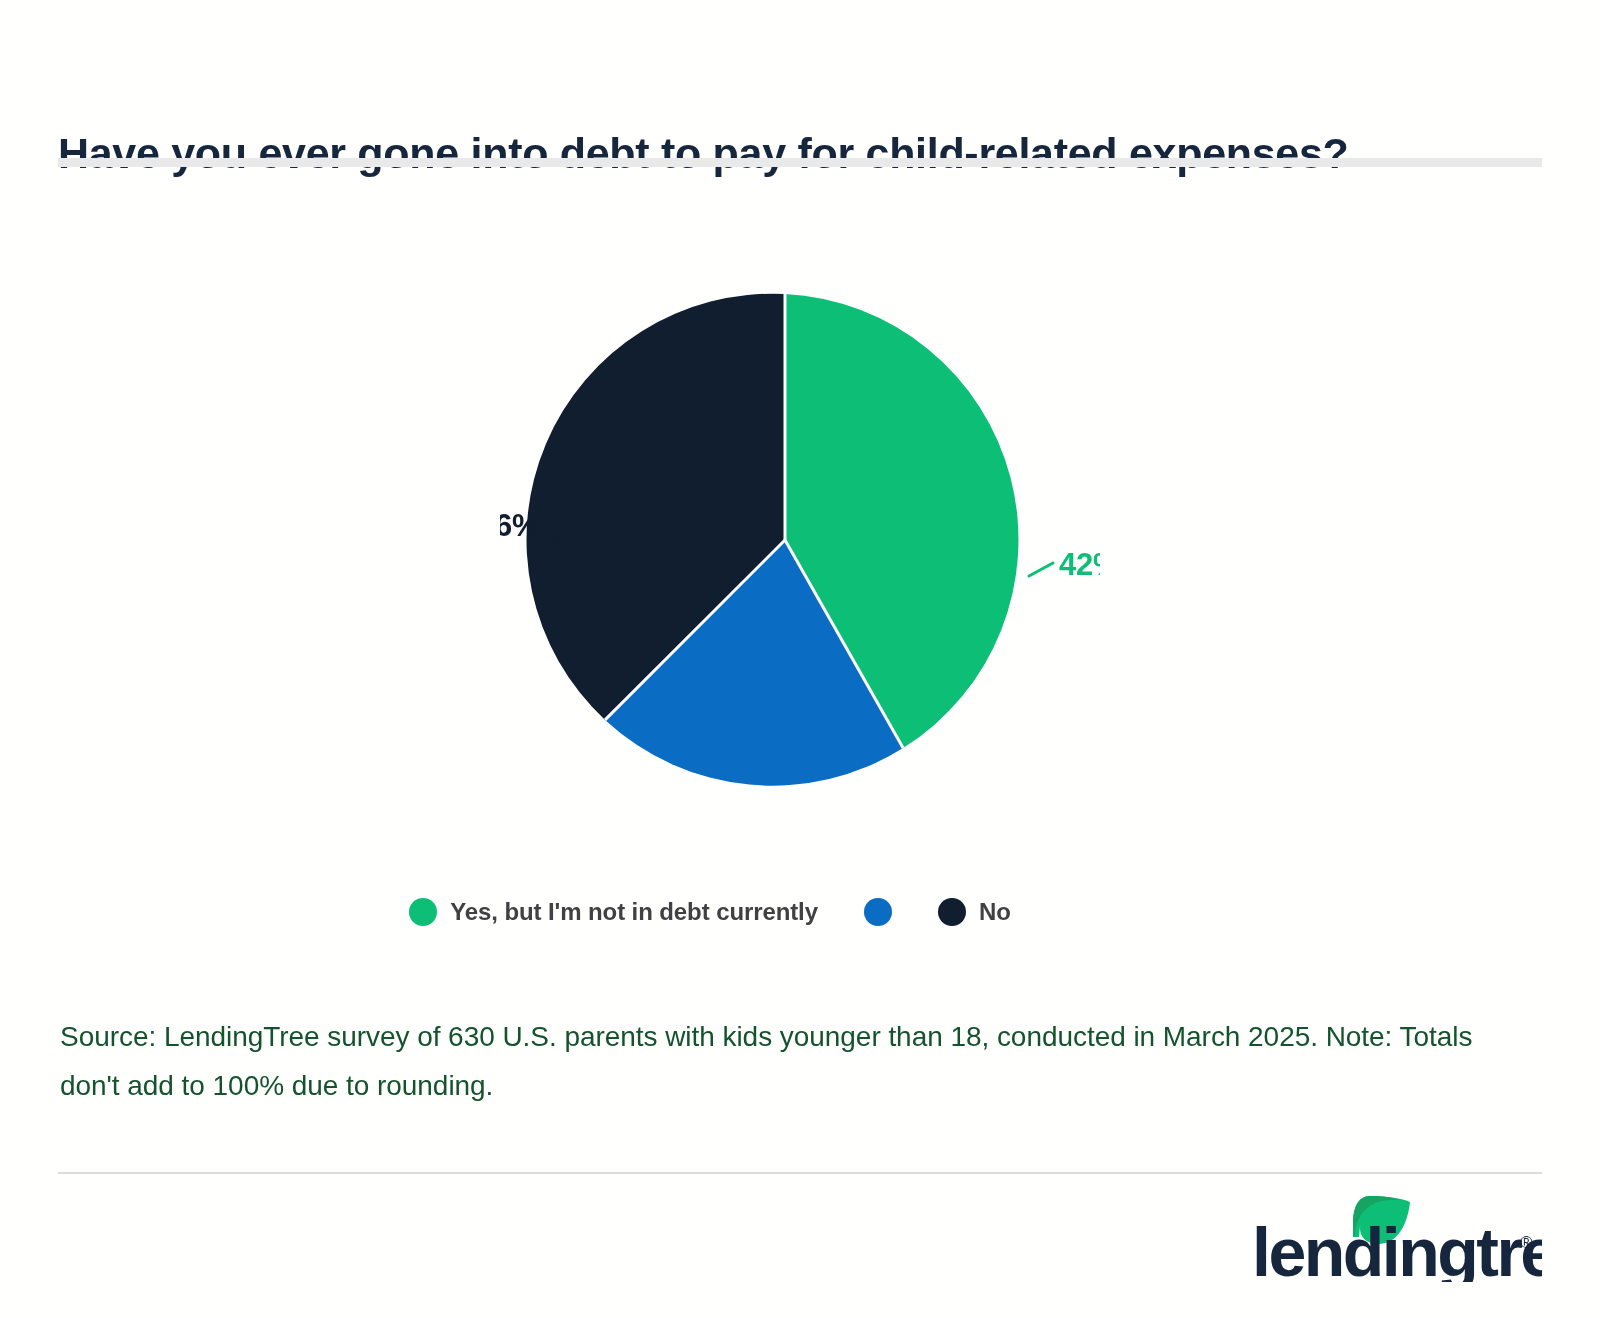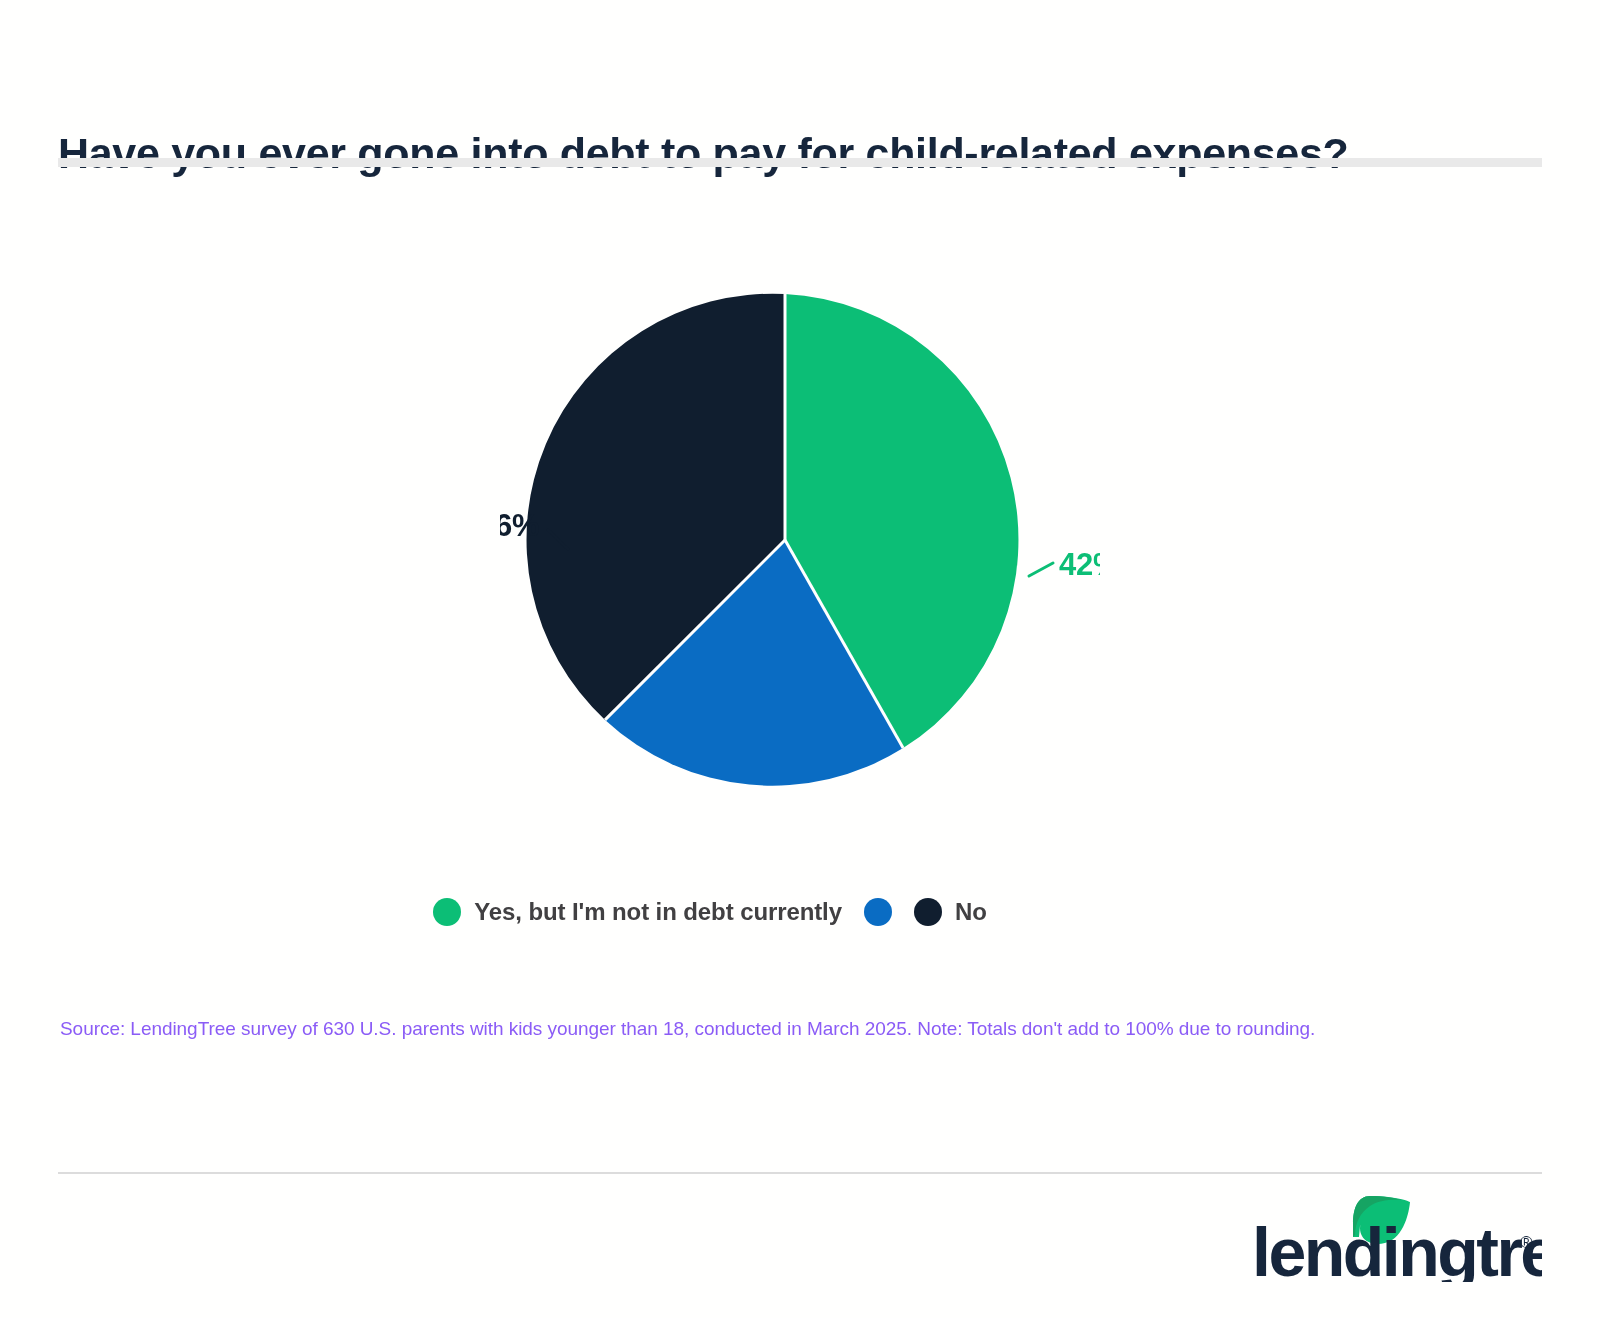--- a/index.html
+++ b/index.html
@@ -67,21 +67,21 @@
 
   
   #legend {
     position: absolute;
     left: 0;
     top: 898px;
     width: 1420px;
     display: flex;
     justify-content: center;
     align-items: center;
-    gap: 22px;
+    gap: 46px;
   }
   .legend-item {
     display: flex;
     align-items: center;
     gap: 13px;
   }
   .legend-swatch {
     width: 28px;
     height: 28px;
     border-radius: 50%;
@@ -94,23 +94,23 @@
     white-space: nowrap;
     letter-spacing: -0.1px;
   }
 
   
   #source {
     position: absolute;
     left: 60px;
     top: 1012px;
     width: 1450px;
-    font-size: 19px;
+    font-size: 28px;
     line-height: 1.75;
-    color: #8b5cf6;
+    color: #14532d;
     letter-spacing: -0.05px;
   }
 
   
   #footer-rule {
     position: absolute;
     left: 58px;
     top: 1172px;
     width: 1484px;
     height: 2px;

